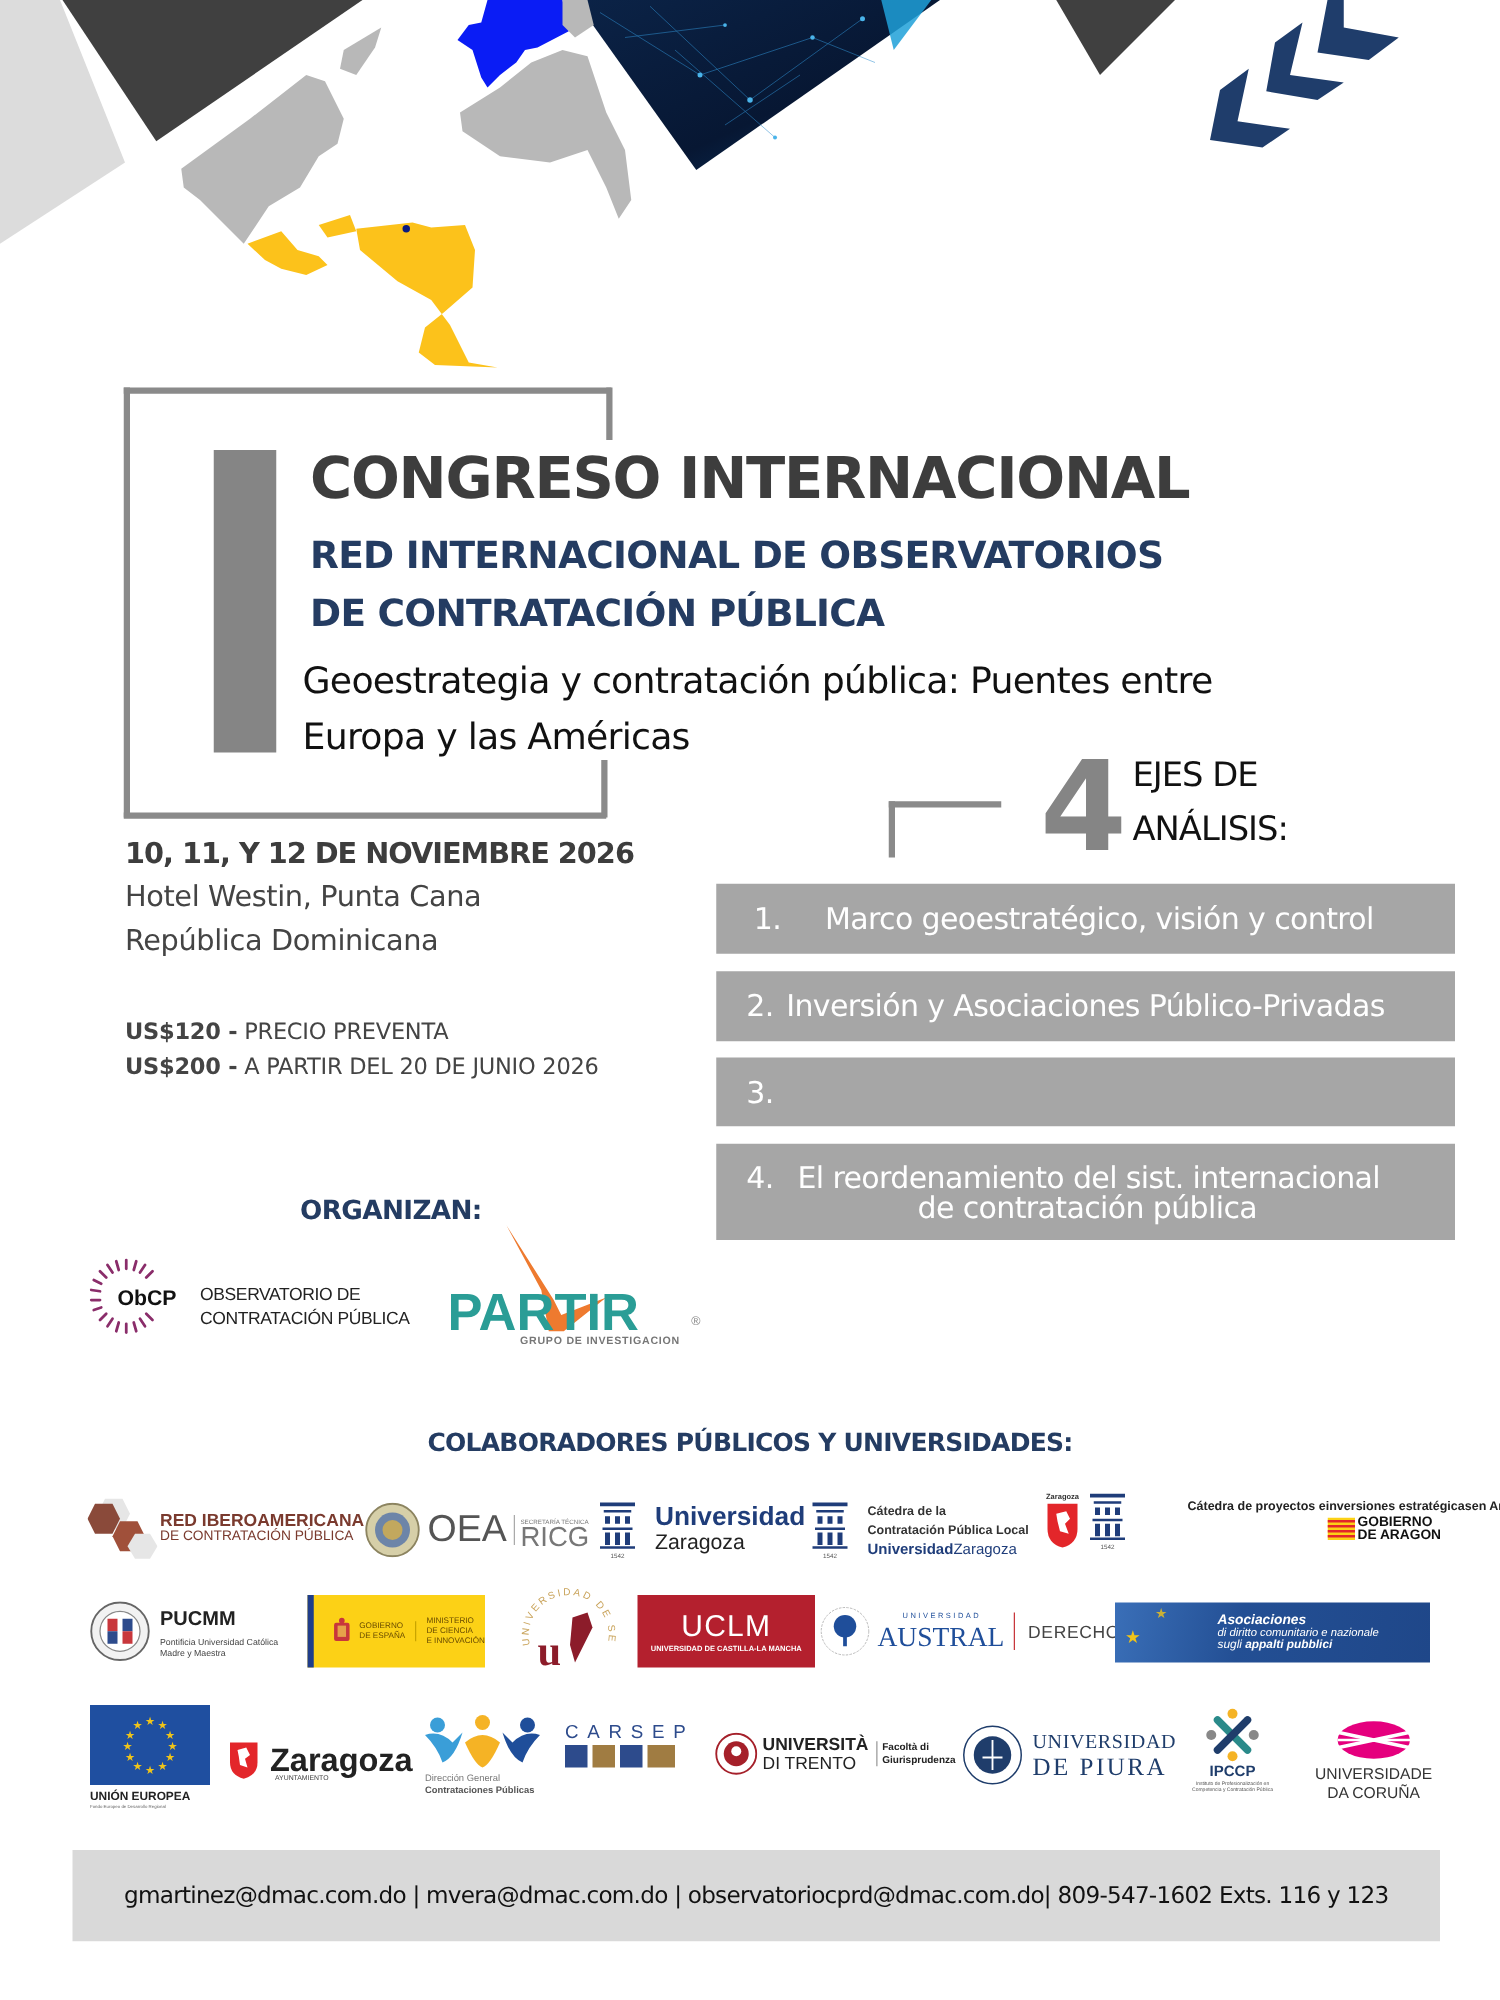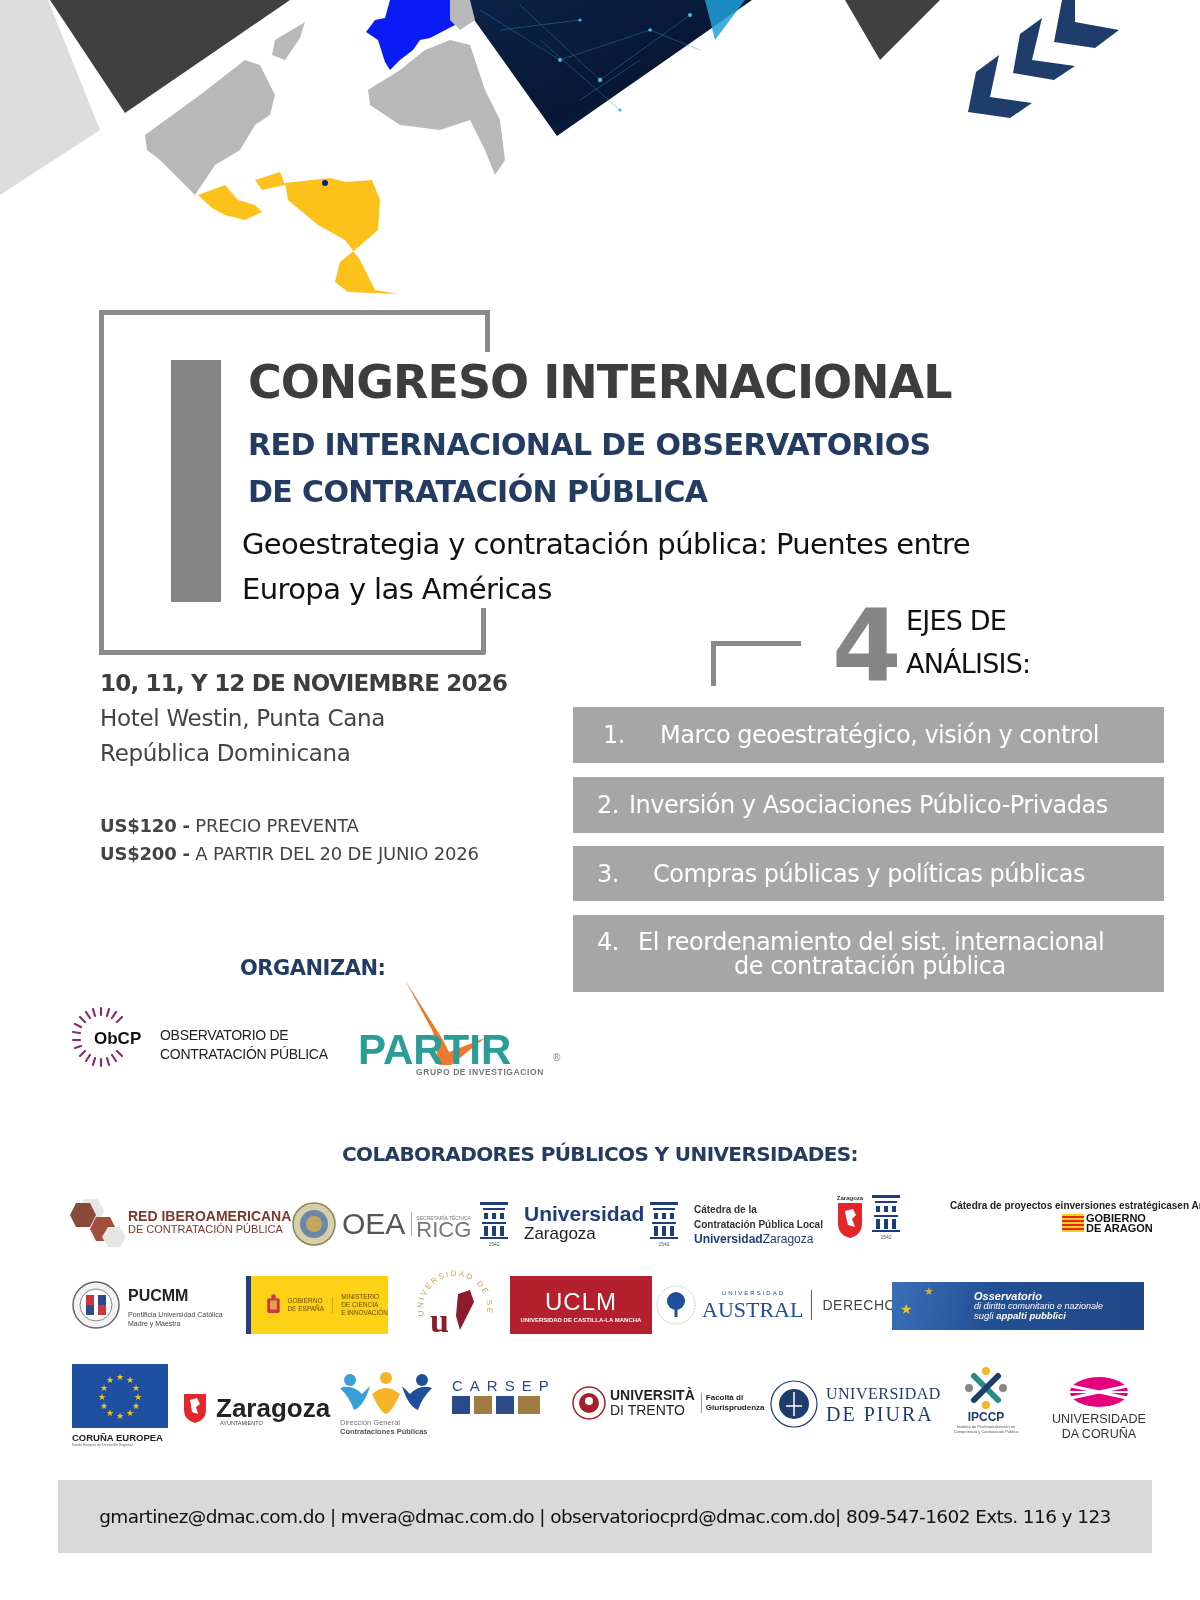--- a/index.html
+++ b/index.html
@@ -196,21 +196,20 @@
 <div class="axis-box axis-1">
   <span class="num">1.</span>
   <span>Marco geoestratégico, visión y control</span>
 </div>
 <div class="axis-box axis-2">
   <span class="num">2.</span>
   <span>Inversión y Asociaciones Público-Privadas</span>
 </div>
 <div class="axis-box axis-3">
   <span class="num">3.</span>
-  <span>Compras públicas y políticas públicas</span>
 </div>
 <div class="axis-box axis-4">
   <div class="row1">
     <span class="num">4.</span>
     <span>El reordenamiento del sist. internacional</span>
   </div>
   <div class="row2">de contratación pública</div>
 </div>
 
 <div class="abs org-heading">ORGANIZAN:</div>
@@ -421,21 +420,21 @@
     <div class="lg-text" style="font-size:6px; color:#1f4e9a; letter-spacing:2px; padding-left:20px;">UNIVERSIDAD</div>
     <div class="lg-text" style="font-family:'Liberation Serif', serif; font-size:22px; color:#1f4e9a; line-height:24px;">AUSTRAL</div>
   </div>
   <div style="width:1px; height:30px; background:#c8373c; margin-left:8px;"></div>
   <div class="lg-text" style="font-size:14px; color:#444; margin-left:10px; letter-spacing:0.5px;">DERECHO</div>
 </div>
 
 <div class="logo" style="left:892px; top:1282px; width:252px; height:48px; background:linear-gradient(100deg,#3a6fb8 0%,#234f94 40%,#1f4789 100%); flex-direction:column; align-items:flex-start; justify-content:center; padding-left:82px; line-height:10px;">
   <span style="position:absolute; left:8px; top:22px; color:#f0c419; font-size:14px;">★</span>
   <span style="position:absolute; left:32px; top:4px; color:#f0c419; font-size:11px; opacity:0.8;">★</span>
-  <div class="lg-text" style="font-size:11px; color:#fff; font-weight:bold; font-style:italic;">Osservatorio</div>
+  <div class="lg-text" style="font-size:11px; color:#fff; font-weight:bold; font-style:italic;">Asociaciones</div>
   <div class="lg-text" style="font-size:9px; color:#fff; font-style:italic;">di diritto comunitario e nazionale</div>
   <div class="lg-text" style="font-size:9.5px; color:#fff; font-style:italic;"><span>sugli </span><b>appalti pubblici</b></div>
 </div>
 
 <div class="logo" style="left:72px; top:1364px; flex-direction:column; align-items:flex-start;">
   <svg width="96" height="64" viewBox="0 0 96 64">
     <rect width="96" height="64" fill="#1f4fa0"></rect>
     <g fill="#f0c419" font-size="9" font-family="DejaVu Sans, sans-serif" text-anchor="middle">
       <text x="48" y="16">★</text>
         <text x="58" y="19">★</text>
@@ -444,21 +443,21 @@
       <text x="64" y="45">★</text>
         <text x="58" y="52">★</text>
         <text x="48" y="55">★</text>
         <text x="38" y="52">★</text>
       <text x="32" y="45">★</text>
         <text x="30" y="36">★</text>
         <text x="32" y="27">★</text>
         <text x="38" y="19">★</text>
     </g>
   </svg>
-  <div class="lg-text" style="font-weight:bold; font-size:9.5px; color:#222; margin-top:4px;">CORUÑA EUROPEA</div>
+  <div class="lg-text" style="font-weight:bold; font-size:9.5px; color:#222; margin-top:4px;">UNIÓN EUROPEA</div>
   <div class="lg-text" style="font-size:3.5px; color:#666;">Fondo Europeo de Desarrollo Regional</div>
 </div>
 
 <div class="logo" style="left:182px; top:1392px;">
   <svg width="26" height="32" viewBox="0 0 26 32">
     <path d="M2,2 L24,2 L24,18 Q24,28 13,31 Q2,28 2,18 Z" fill="#e3262a"></path>
     <path d="M8,8 L15,6 L18,12 L14,15 L16,22 L10,20 L9,13 Z" fill="#ffffff"></path>
   </svg>
   <div style="margin-left:8px; position:relative;">
     <div class="lg-text" style="font-weight:bold; font-size:26px; color:#222; line-height:28px;">Zaragoza</div>

